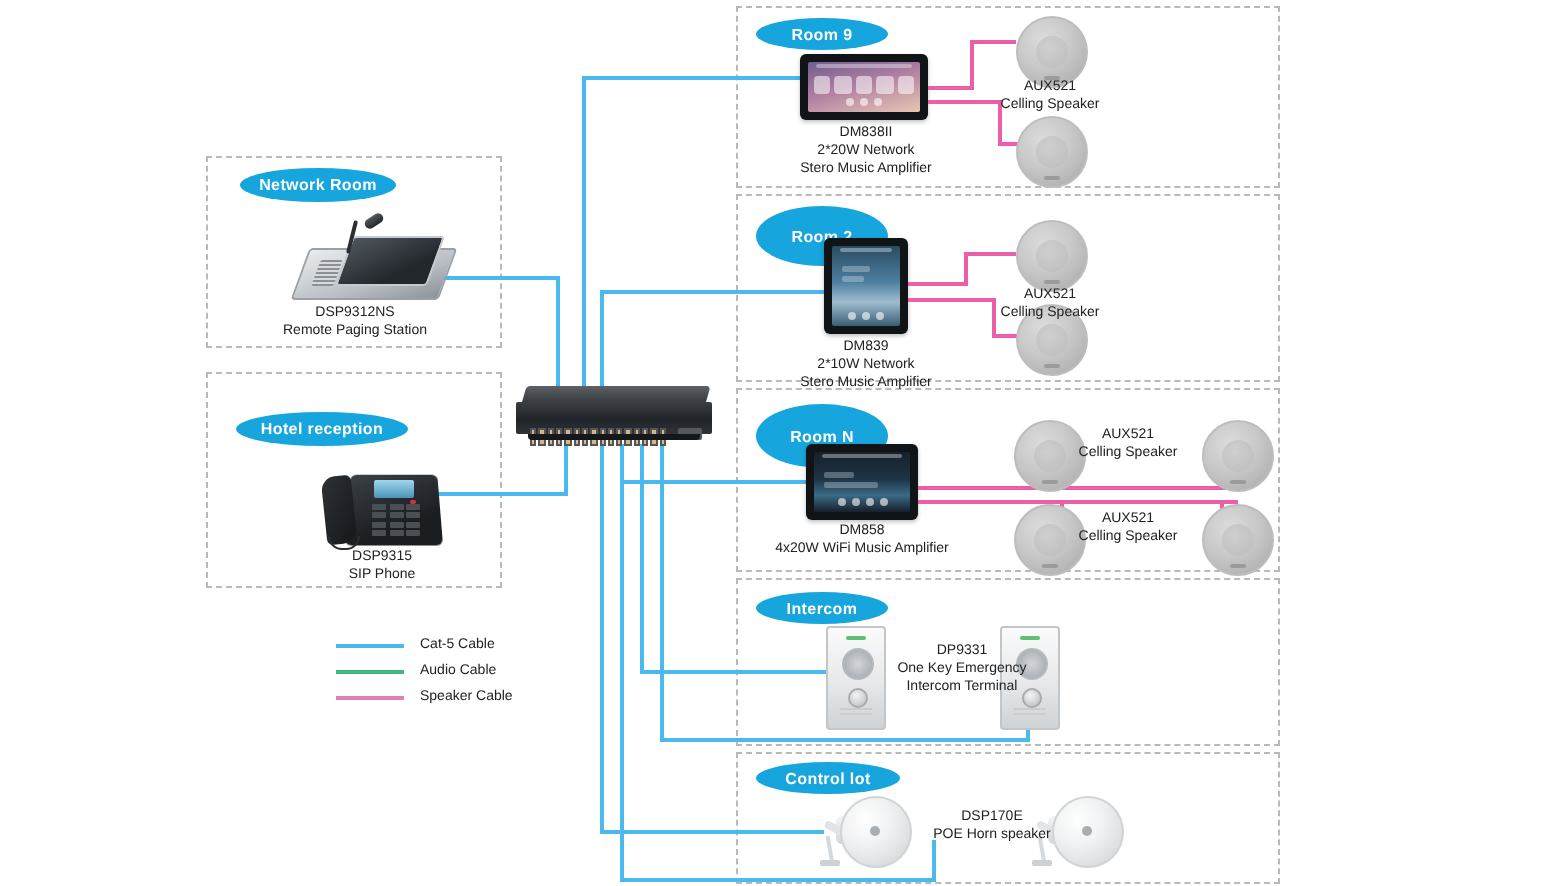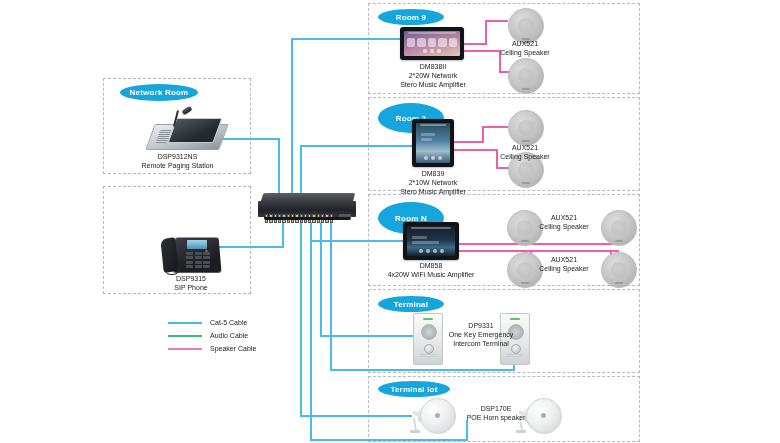--- a/index.html
+++ b/index.html
@@ -215,20 +215,21 @@
     <div class="pg-grill"></div>
     <div class="pg-screen"></div>
     <div class="pg-mic-arm"></div>
     <div class="pg-mic-head"></div>
   </div>
   <div class="cap" style="left:125px;top:152px;width:105px;">
     <div>DSP9312NS</div>
     <div>Remote Paging Station</div>
   </div>
 
+  <div class="pill" style="left:118px;top:206px;width:86px;height:17px;">Hotel reception</div>
   <div id="sipphone">
     <div class="ph-body"></div>
     <div class="ph-scr"></div>
     <div class="ph-red"></div>
     <div class="ph-keys">
       <i></i>
         <i></i>
         <i></i>
         <i></i>
         <i></i>
@@ -367,40 +368,40 @@
     </div>
   <div class="cap" style="left:532px;top:213px;width:64px;">
     <div>AUX521</div>
     <div>Celling Speaker</div>
   </div>
   <div class="cap" style="left:532px;top:255px;width:64px;">
     <div>AUX521</div>
     <div>Celling Speaker</div>
   </div>
 
-  <div class="pill" style="left:378px;top:296px;width:66px;height:16px;">Terminal</div>
+  <div class="pill" style="left:378px;top:296px;width:66px;height:16px;">Intercom</div>
   <div class="icom" style="left:413px;top:313px;">
     <div class="led"></div>
     <div class="spk"></div>
     <div class="btn"></div>
     <div class="lbl"></div>
   </div>
   <div class="icom" style="left:500px;top:313px;">
     <div class="led"></div>
     <div class="spk"></div>
     <div class="btn"></div>
     <div class="lbl"></div>
   </div>
   <div class="cap" style="left:448px;top:321px;width:66px;">
     <div>DP9331</div>
     <div>One Key Emergency</div>
     <div>Intercom Terminal</div>
   </div>
 
-  <div class="pill" style="left:378px;top:381px;width:72px;height:16px;">Terminal lot</div>
+  <div class="pill" style="left:378px;top:381px;width:72px;height:16px;">Control lot</div>
   <div class="horn" style="left:410px;top:398px;">
     <div class="neck"></div>
     <div class="brk"></div>
     <div class="leg"></div>
     <div class="foot"></div>
     <div class="cone"></div>
   </div>
   <div class="horn" style="left:516px;top:398px;">
     <div class="neck"></div>
     <div class="brk"></div>

